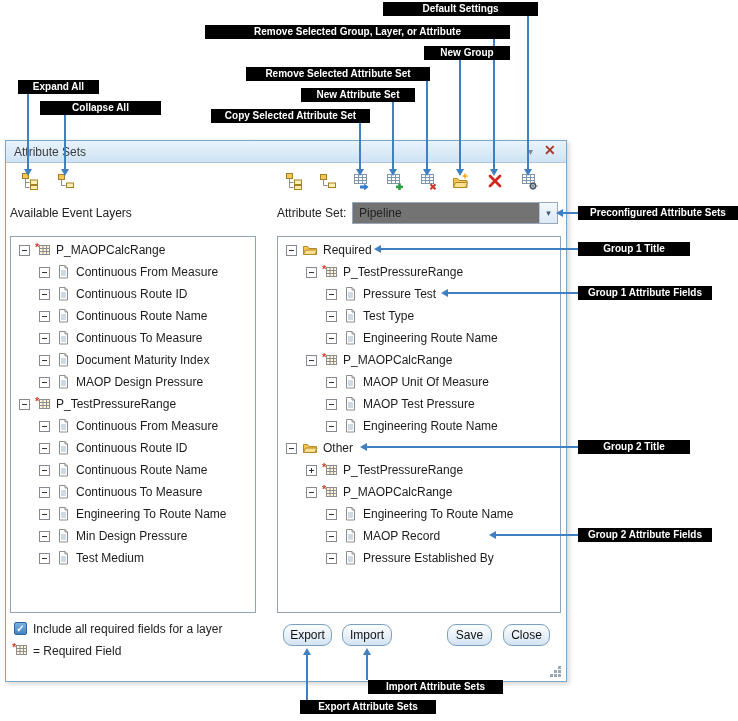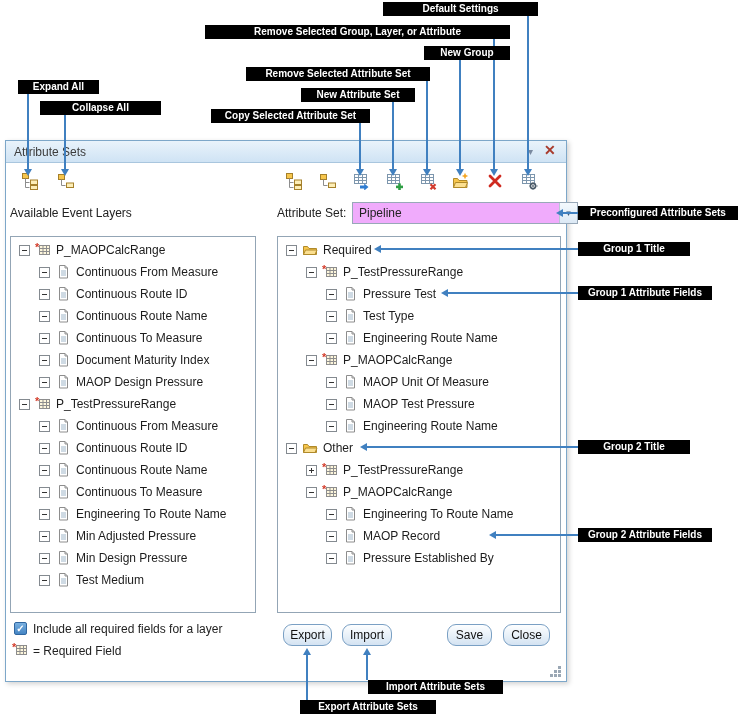--- a/index.html
+++ b/index.html
@@ -13,22 +13,22 @@
   .titlebar{position:absolute;left:6px;top:141px;width:560px;height:22px;box-sizing:border-box;
             background:linear-gradient(#e9f3fb,#cfe3f4);border-bottom:1px solid #a9c6de;z-index:2;}
   .title-text{position:absolute;left:14px;top:145px;font-size:12px;color:#3c3c3c;z-index:3;}
   .tb-caret{position:absolute;left:528px;top:146px;font-size:10px;color:#7a8aa0;z-index:3;cursor:pointer;}
   .tb-close{position:absolute;left:544px;top:142px;font-size:14px;font-weight:bold;color:#a83a2c;z-index:3;cursor:pointer;}
 
   .tool{position:absolute;top:173px;width:20px;height:20px;display:flex;align-items:center;justify-content:center;z-index:3;cursor:pointer;}
 
   .panel-label{position:absolute;font-size:12px;color:#222;z-index:3;}
 
-  .dd{position:absolute;left:352px;top:202px;width:226px;height:22px;box-sizing:border-box;
-      border:1px solid #98a8b8;background:#f0abfc;z-index:3;cursor:pointer;}
+  .dd{position:absolute;left:352px;top:202px;width:206px;height:22px;box-sizing:border-box;
+      border:1px solid #98a8b8;background:#737373;z-index:3;cursor:pointer;}
   .dd-value{position:absolute;left:6px;top:3px;font-size:12px;color:#222;}
   .dd-btn{position:absolute;right:0;top:0;width:18px;height:20px;box-sizing:border-box;border-left:1px solid #b7c6d4;
           background:linear-gradient(#f4f9fd,#dce9f5);text-align:center;font-size:9px;color:#3c5a78;line-height:20px;cursor:pointer;}
 
   .treebox{position:absolute;top:236px;height:377px;box-sizing:border-box;border:1px solid #93a5b5;
            background:#fff;overflow:hidden;padding-top:2px;z-index:3;}
   #left-tree{left:10px;width:246px;}
   #right-tree{left:277px;width:284px;}
   .tree-row{display:flex;align-items:center;height:22px;gap:5px;white-space:nowrap;cursor:default;}
   .tree-label{font-size:12px;color:#1c1c1c;}
@@ -351,33 +351,20 @@
           <i class="h"></i>
         </span>
         <span class="node-icon"><svg width="16" height="16" viewBox="0 0 16 16">
             <path d="M4.5 1.5h5.5l2.5 2.5v10h-8z" fill="#fff" stroke="#8d8d8d"></path>
             <path d="M10 1.5v2.5h2.5" fill="none" stroke="#8d8d8d"></path>
             <line x1="6" y1="7" x2="11" y2="7" stroke="#9fb6c9"></line>
             <line x1="6" y1="9" x2="11" y2="9" stroke="#9fb6c9"></line>
             <line x1="6" y1="11" x2="11" y2="11" stroke="#9fb6c9"></line>
           </svg></span>
         <span class="tree-label">Engineering To Route Name</span>
-      </div>
-      <div class="tree-row" style="padding-left: 28px;">
-        <span class="expando minus">
-          <i class="h"></i>
-        </span>
-        <span class="node-icon"><svg width="16" height="16" viewBox="0 0 16 16">
-            <path d="M4.5 1.5h5.5l2.5 2.5v10h-8z" fill="#fff" stroke="#8d8d8d"></path>
-            <path d="M10 1.5v2.5h2.5" fill="none" stroke="#8d8d8d"></path>
-            <line x1="6" y1="7" x2="11" y2="7" stroke="#9fb6c9"></line>
-            <line x1="6" y1="9" x2="11" y2="9" stroke="#9fb6c9"></line>
-            <line x1="6" y1="11" x2="11" y2="11" stroke="#9fb6c9"></line>
-          </svg></span>
-        <span class="tree-label">Min Adjusted Pressure</span>
       </div>
       <div class="tree-row" style="padding-left: 28px;">
         <span class="expando minus">
           <i class="h"></i>
         </span>
         <span class="node-icon"><svg width="16" height="16" viewBox="0 0 16 16">
             <path d="M4.5 1.5h5.5l2.5 2.5v10h-8z" fill="#fff" stroke="#8d8d8d"></path>
             <path d="M10 1.5v2.5h2.5" fill="none" stroke="#8d8d8d"></path>
             <line x1="6" y1="7" x2="11" y2="7" stroke="#9fb6c9"></line>
             <line x1="6" y1="9" x2="11" y2="9" stroke="#9fb6c9"></line>

